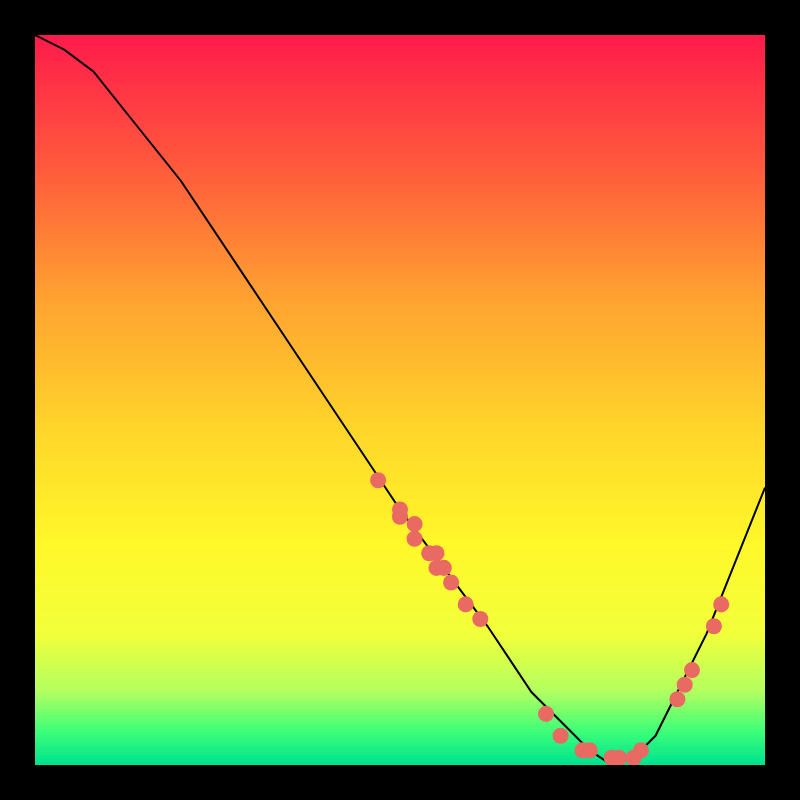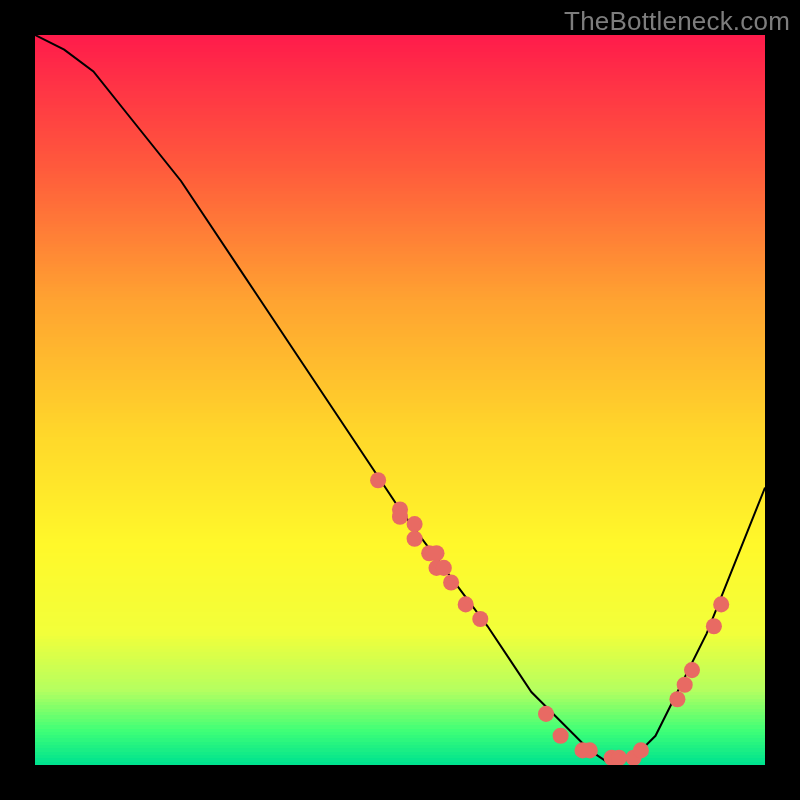--- a/index.html
+++ b/index.html
@@ -52,21 +52,20 @@
     font-weight: 500;
     letter-spacing: 0.2px;
     user-select: none;
   }
 </style>
 </head>
 <body>
 
 <div class="stage">
 
-  <div class="attribution">TheBottleneck.com</div>
 
   <div class="plot-area">
 
     <div class="gradient">
 
     <div class="band" style="top: 0%; height: 0.654545%; background: rgb(255, 28, 75);"></div>
         <div class="band" style="top: 0.454545%; height: 0.654545%; background: rgb(255, 30, 75);"></div>
         <div class="band" style="top: 0.909091%; height: 0.654545%; background: rgb(255, 31, 74);"></div>
         <div class="band" style="top: 1.36364%; height: 0.654545%; background: rgb(255, 33, 74);"></div>
         <div class="band" style="top: 1.81818%; height: 0.654545%; background: rgb(255, 34, 73);"></div>

